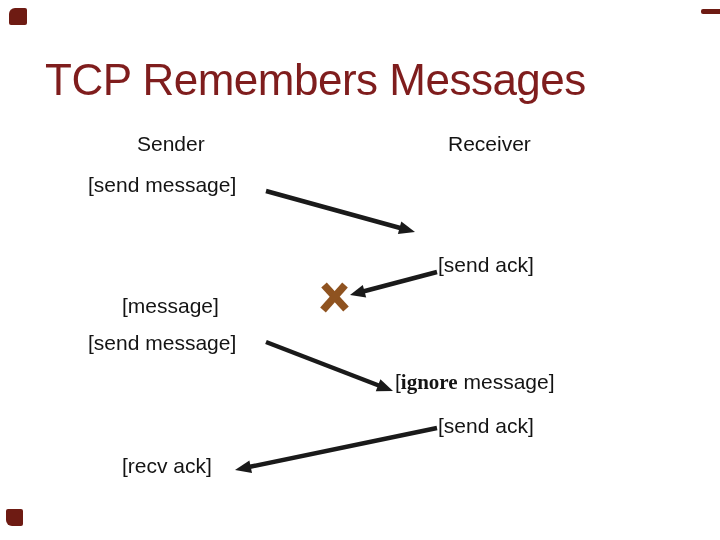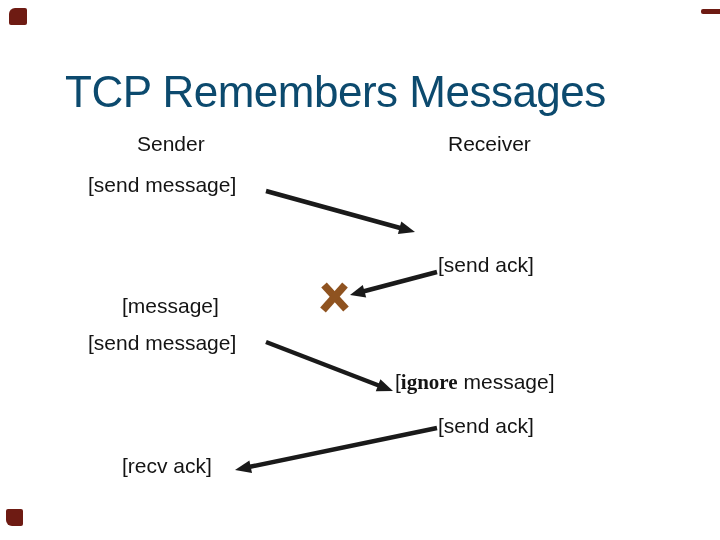--- a/index.html
+++ b/index.html
@@ -10,28 +10,27 @@
   }
   .slide {
     position: relative;
     width: 720px;
     height: 540px;
     background: #ffffff;
     overflow: hidden;
   }
   .title {
     position: absolute;
-    left: 65px;
+    left: 45px;
     top: 55px;
     font-size: 44px;
     font-weight: 400;
-    color: #0c4a6e;
+    color: #7f1d1d;
     letter-spacing: -0.5px;
     white-space: nowrap;
-    margin-top: 12px;
   }
   .lbl {
     position: absolute;
     font-size: 21px;
     color: #141414;
     white-space: nowrap;
     line-height: 1.05;
   }
   .bold { font-weight: 700; font-family: Liberation Serif, serif; }
   .diagram-svg {

